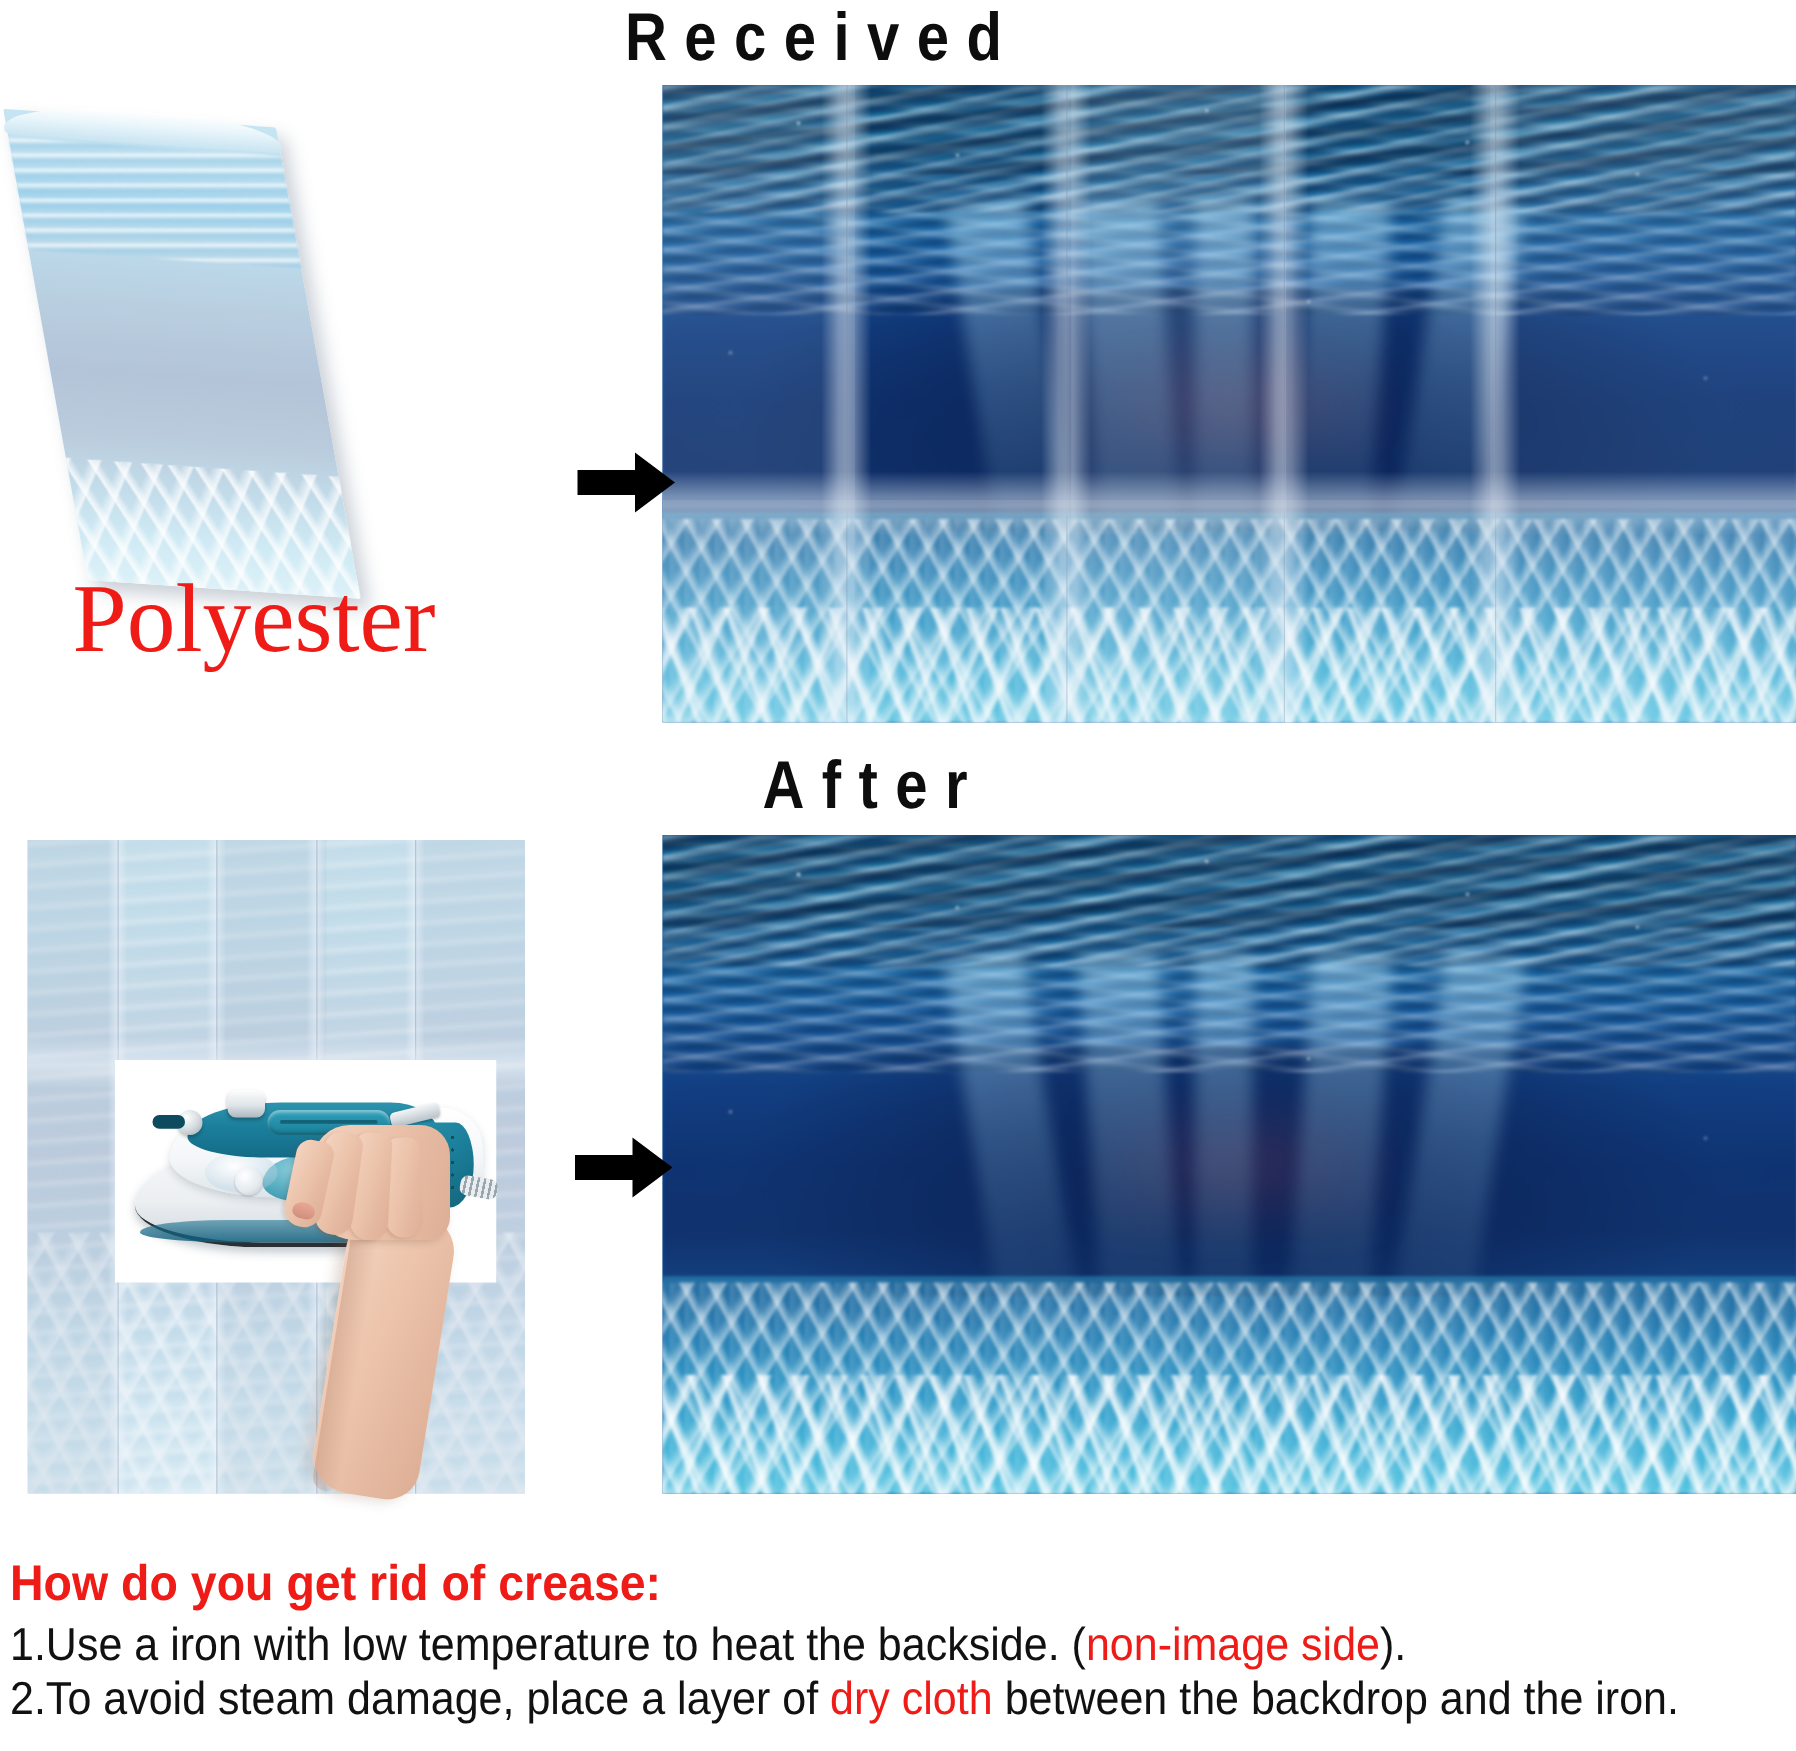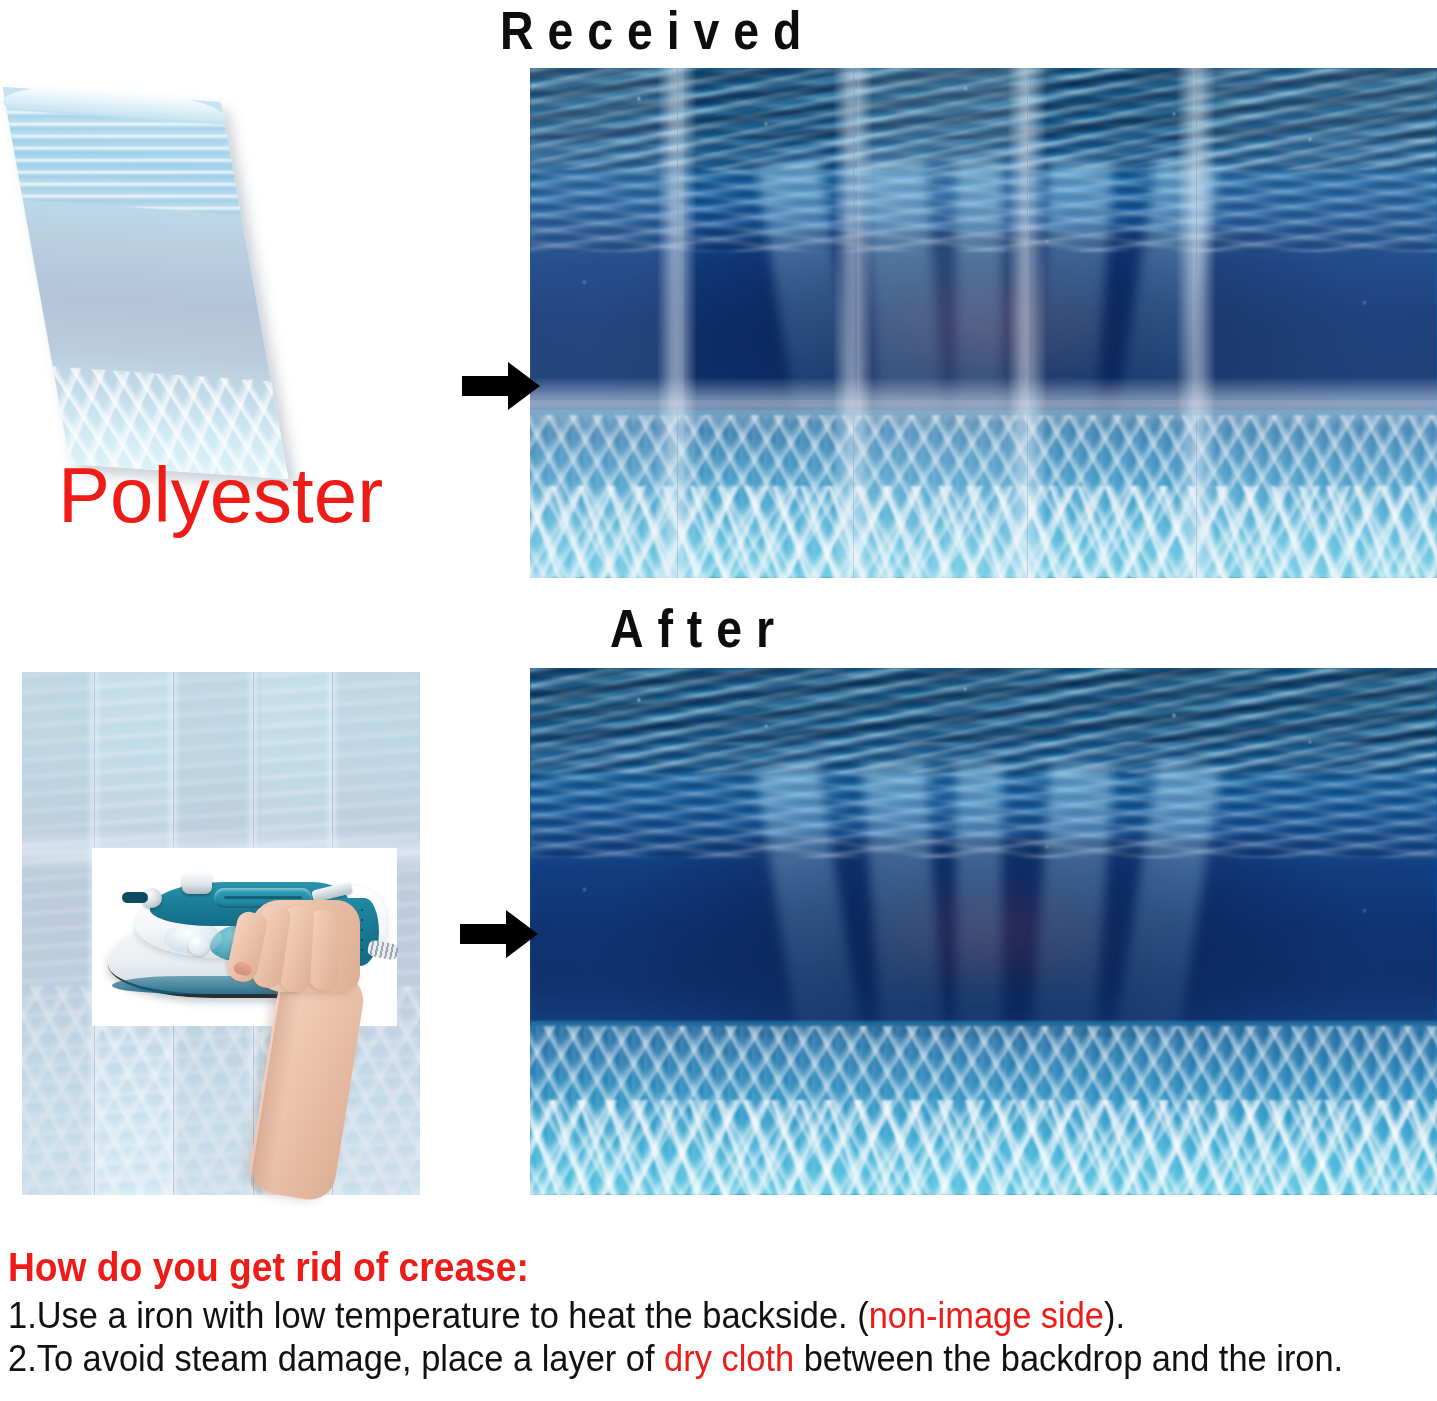--- a/index.html
+++ b/index.html
@@ -29,21 +29,21 @@
   #title-received{ left:500px; top:2px; }
   #title-after{    left:610px; top:600px; }
 
   
   #polyester-label{
     position:absolute;
     left:58px; top:455px;
     font-size:78px;
     line-height:80px;
     color:#ee1b17;
-    font-family:Liberation Sans, sans-serif;
+    font-family:Liberation Serif, serif;
     white-space:nowrap;
     z-index:6;
   }
 
   
   .arrow{ position:absolute; z-index:7; }
   #arrow-received{ left:460px; top:358px; width:82px; height:56px; }
   #arrow-after{    left:458px; top:906px; width:82px; height:56px; }
 
   

